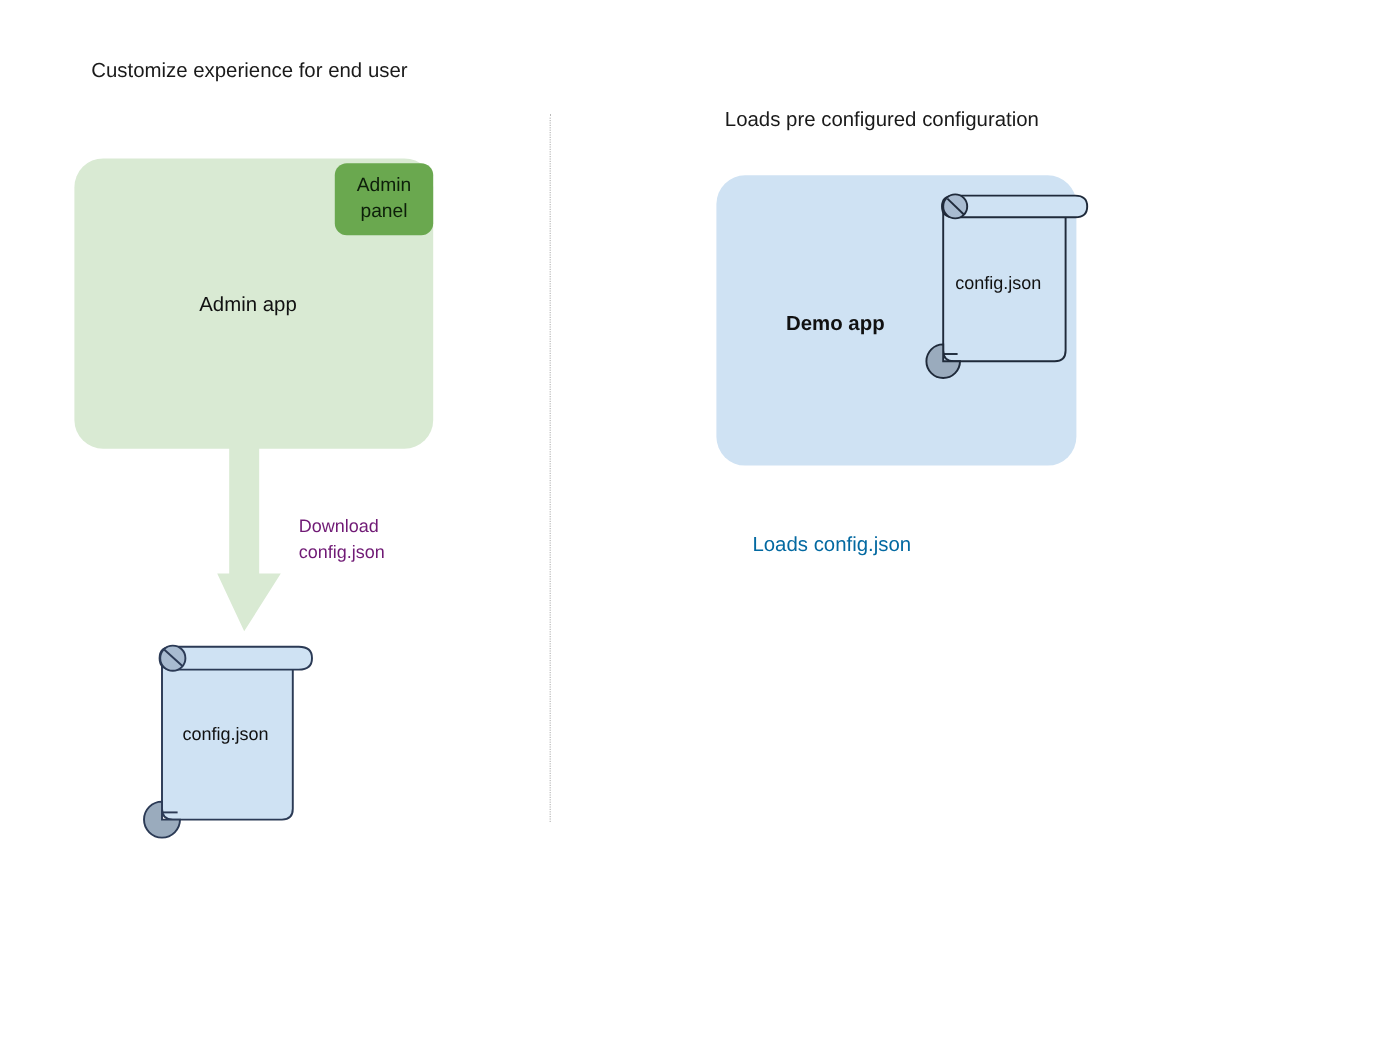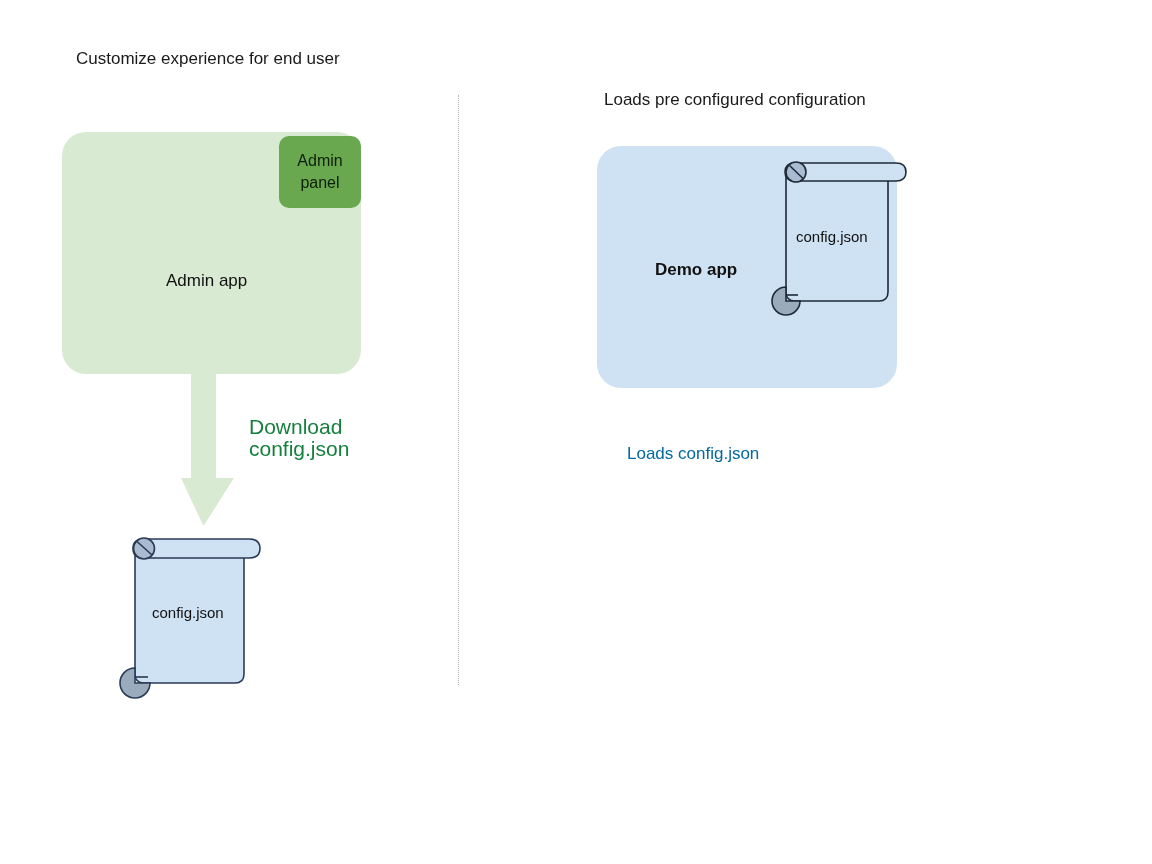--- a/index.html
+++ b/index.html
@@ -62,30 +62,30 @@
     height: 242px;
     background: #cfe2f3;
   }
   .app-label {
     position: absolute;
     font-size: 17px;
     line-height: 20px;
     color: #111111;
     white-space: nowrap;
   }
-  #admin-app-label { left: 166px; top: 244px; margin-top: 27px; }
+  #admin-app-label { left: 166px; top: 244px; }
   #demo-app-label  { left: 655px; top: 260px; font-weight: bold; }
 
   
   #admin-panel-badge {
     position: absolute;
     left: 279px;
     top: 136px;
     width: 82px;
-    height: 72px;
+    height: 60px;
     background: #6aa84f;
     border-radius: 10px;
     display: flex;
     align-items: center;
     justify-content: center;
   }
   #admin-panel-badge .badge-text {
     font-size: 16px;
     line-height: 22px;
     color: #0d1f0a;
@@ -99,24 +99,24 @@
     left: 180px;
     top: 370px;
     width: 56px;
     height: 158px;
   }
   #download-arrow svg { display: block; }
 
   .arrow-label {
     position: absolute;
     left: 249px;
-    top: 416px;
-    font-size: 21px;
+    top: 428px;
+    font-size: 15px;
     line-height: 22px;
-    color: #15803d;
+    color: #701a75;
     white-space: pre-line;
   }
 
   
   .doc-scroll {
     position: absolute;
   }
   .doc-scroll svg { display: block; overflow: visible; }
 
   #doc-left  { left: 118px; top: 527px; }

